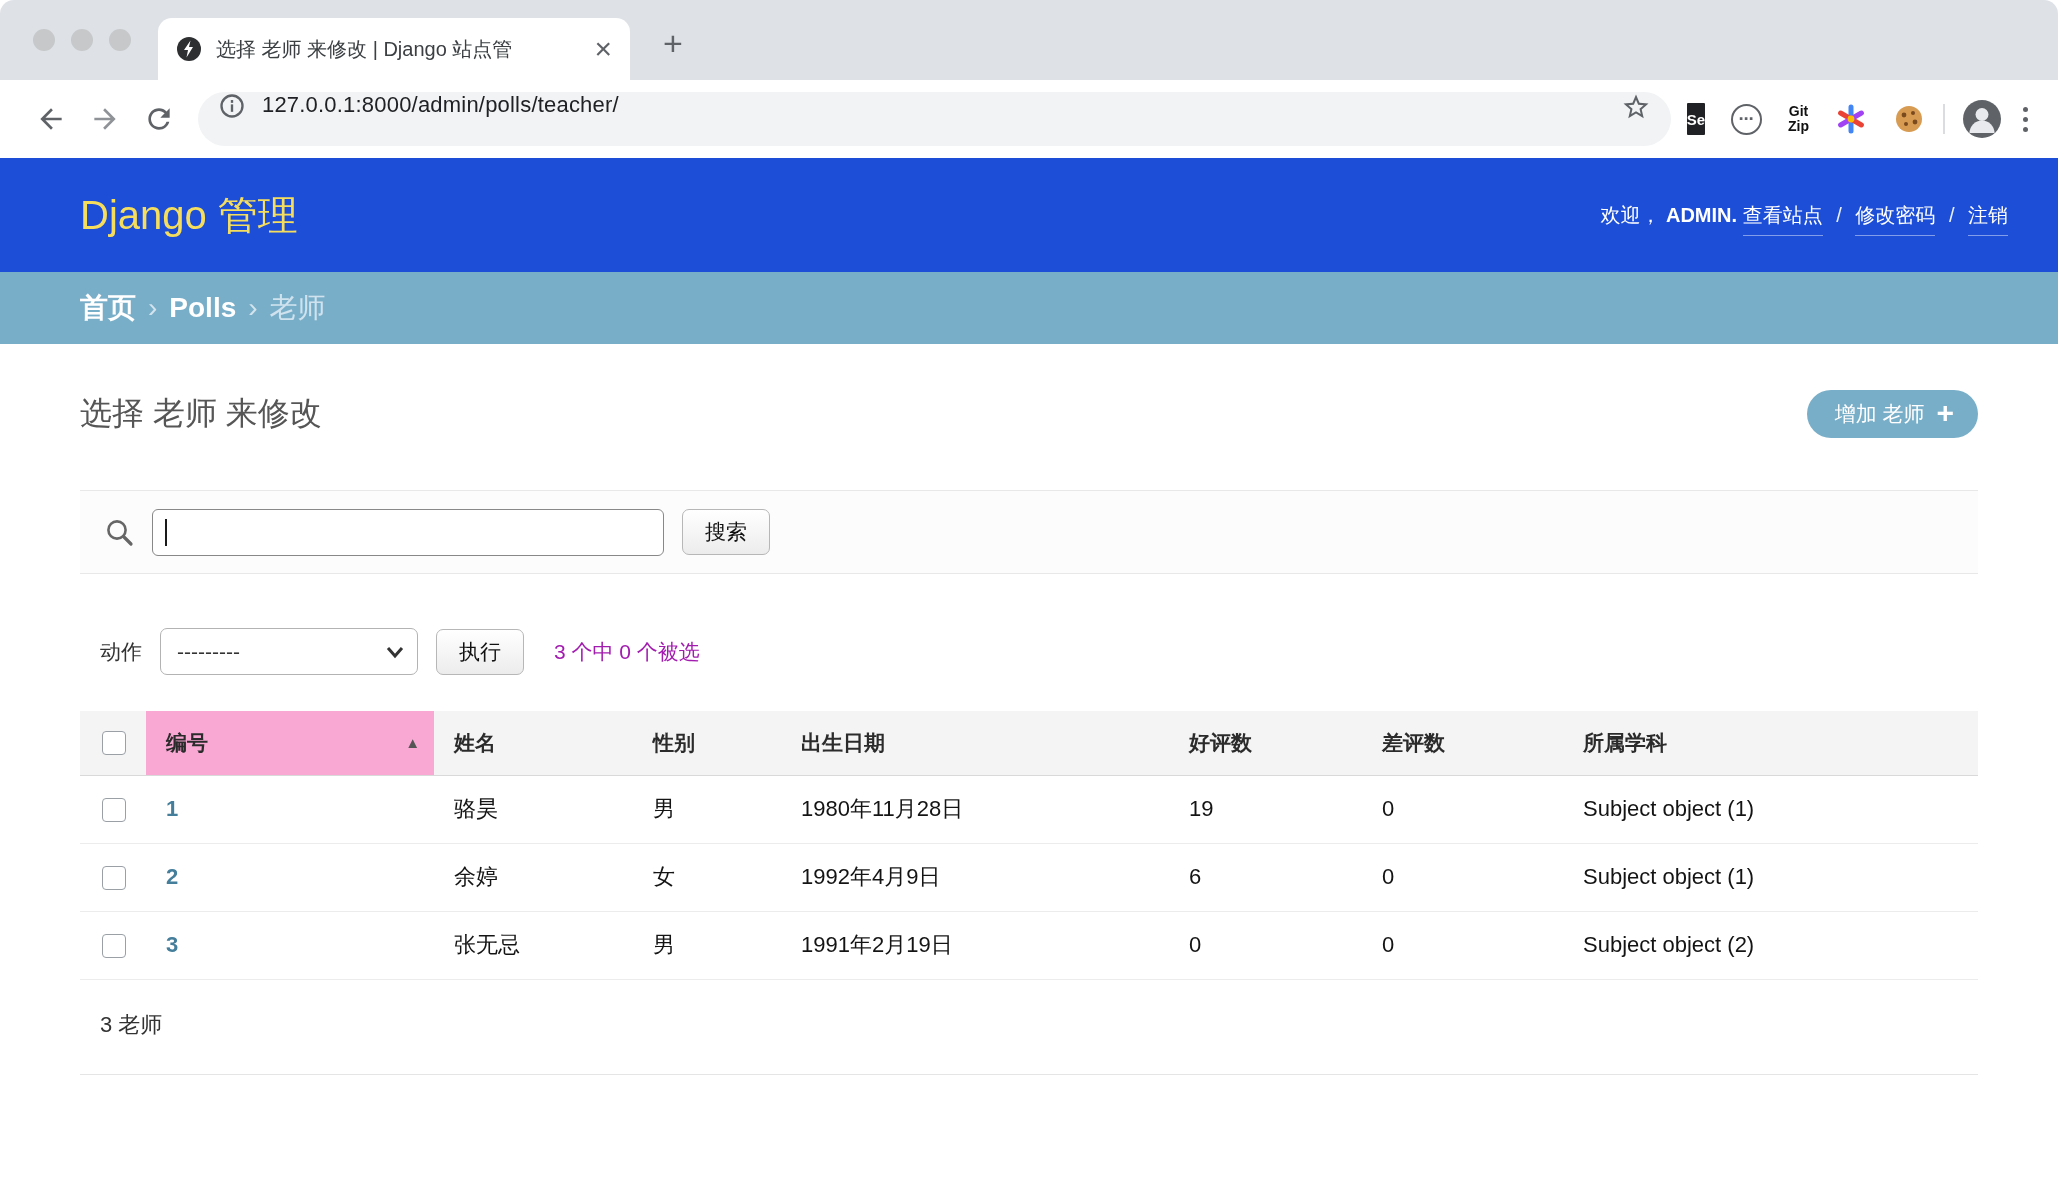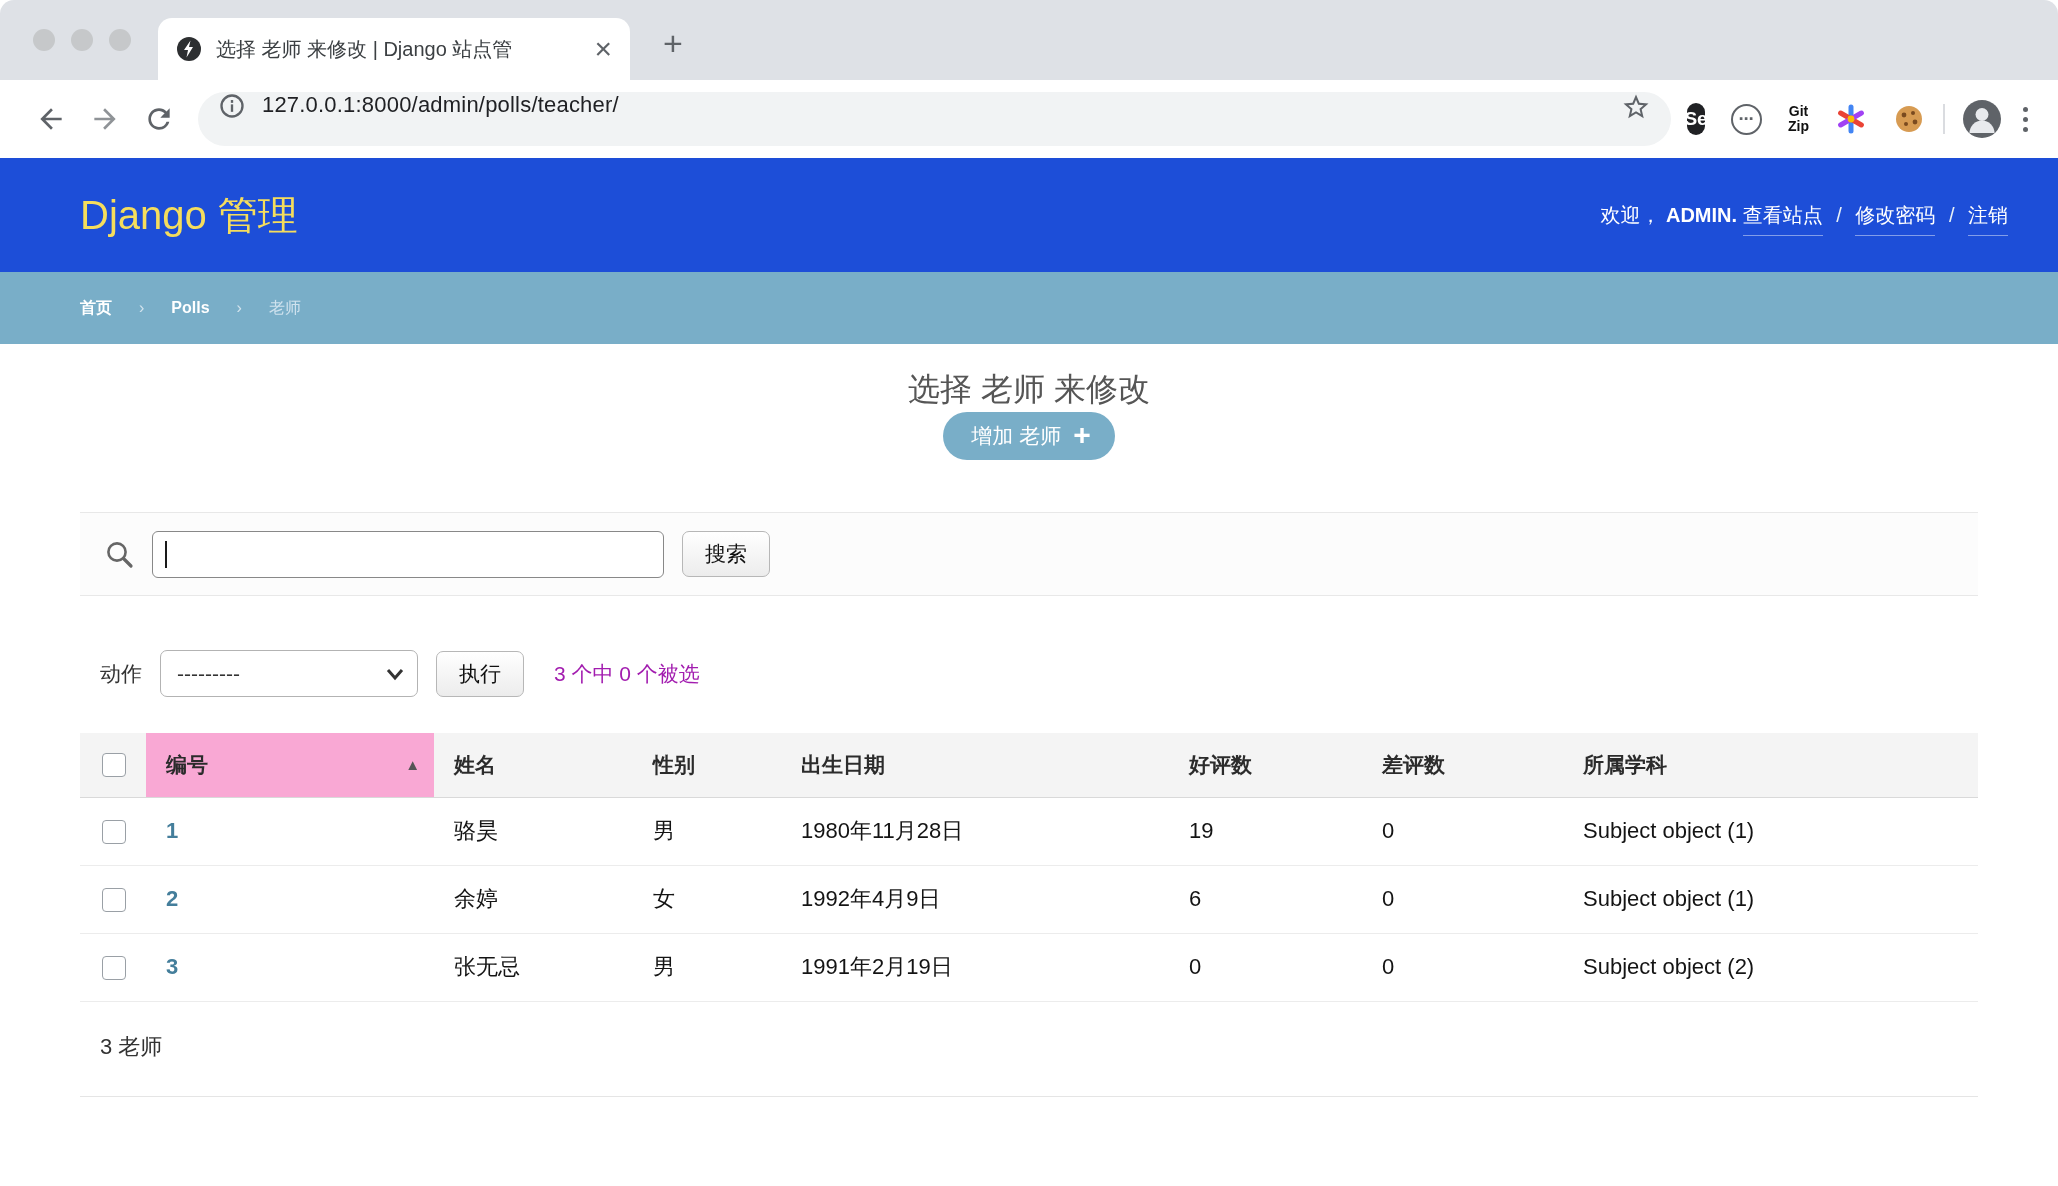--- a/index.html
+++ b/index.html
@@ -23,22 +23,22 @@
   .newtab { position:absolute; left:655px; top:26px; width:36px; height:36px;
             font-size:34px; line-height:34px; color:#5f6368; text-align:center; }
 
   
   .toolbar { height:78px; background:#fff; display:flex; align-items:center; padding:0 24px; }
   .nav-icon { width:54px; height:54px; display:flex; align-items:center; justify-content:center; }
   .omnibox { flex:1; height:54px; margin:0 16px 0 12px; background:#f1f3f4; border-radius:27px;
              display:flex; padding:0 20px; }
   .url-text { flex:1; margin-left:16px; font-size:22px; color:#202124; letter-spacing:.2px; }
   .ext-cluster { display:flex; align-items:center; gap:26px; margin-right:18px; }
-  .ext-se { width:18px; height:32px; background:#202124; border-radius:14px; color:#fff;
-            font-size:19px; font-weight:700; display:flex; align-items:center; justify-content:center; }
+  .ext-se { width:18px; height:32px; background:#202124; border-radius:1px; color:#fff;
+            font-size:15px; font-weight:700; display:flex; align-items:center; justify-content:center; }
   .ext-dots { width:31px; height:31px; border:2.5px solid #5f6368; border-radius:50%;
               color:#5f6368; font-size:15px; font-weight:700; letter-spacing:1px;
               display:flex; align-items:center; justify-content:center; }
   .ext-gitzip { text-align:center; line-height:15px; font-size:14px; font-weight:800; color:#111; }
   .sep-bar { width:2px; height:30px; background:#dadce0; margin-right:18px; }
   .avatar { width:38px; height:38px; border-radius:50%; overflow:hidden; background:#5f6368;
             display:flex; align-items:flex-end; justify-content:center; margin-right:16px; }
   .menu-dots { display:flex; flex-direction:column; gap:5px; padding:6px; }
   .menu-dots i { width:5px; height:5px; border-radius:50%; background:#5f6368; }
 
@@ -47,28 +47,28 @@
                justify-content:space-between; padding:0 50px 0 80px; }
   .branding { font-size:40px; font-weight:400; color:#f5dd5d; text-decoration:none; }
   .user-tools { font-size:20px; color:#fff; }
   .user-tools .uname { font-weight:700; }
   .user-tools a { color:#fff; text-decoration:none; border-bottom:1px solid rgba(255,255,255,.45);
                   padding-bottom:9px; }
   .user-tools .slash { margin:0 8px; color:#e8f1f6; }
 
   
   .breadcrumbs { height:72px; background:#79aec8; display:flex; align-items:center;
-                 padding:0 80px; font-size:16px;gap:15px; }
+                 padding:0 80px; font-size:28px; }
   .breadcrumbs a { color:#ffffff; font-weight:600; text-decoration:none; }
   .crumb-sep { color:#d3e4ee; margin:0 12px; }
   .crumb-current { color:#cfe2ee; }
 
   
   .content { padding:0 80px; background:#fff; }
-  .content-header { display:flex; justify-content:space-between; align-items:center; margin-top:24px;flex-direction:column; }
+  .content-header { display:flex; justify-content:space-between; align-items:center; margin-top:46px; }
   .page-title { font-size:32px; font-weight:500; color:#565656; }
   .add-btn { height:48px; border-radius:24px; background:#79aec8; color:#fff; border:none;
              display:flex; align-items:center; padding:0 24px 0 28px; font-size:21px; text-decoration:none; }
   .add-plus { font-size:30px; font-weight:700; margin-left:12px; line-height:0; position:relative; top:-1px; }
 
   .search-module { margin-top:52px; height:84px; background:#fcfcfc;
                    border-top:1px solid #e8e8e8; border-bottom:1px solid #e8e8e8;
                    display:flex; align-items:center; padding:0 24px; gap:18px; }
   .search-box { position:relative; }
   .search-input { width:512px; height:47px; border:1.5px solid #888; border-radius:6px;

